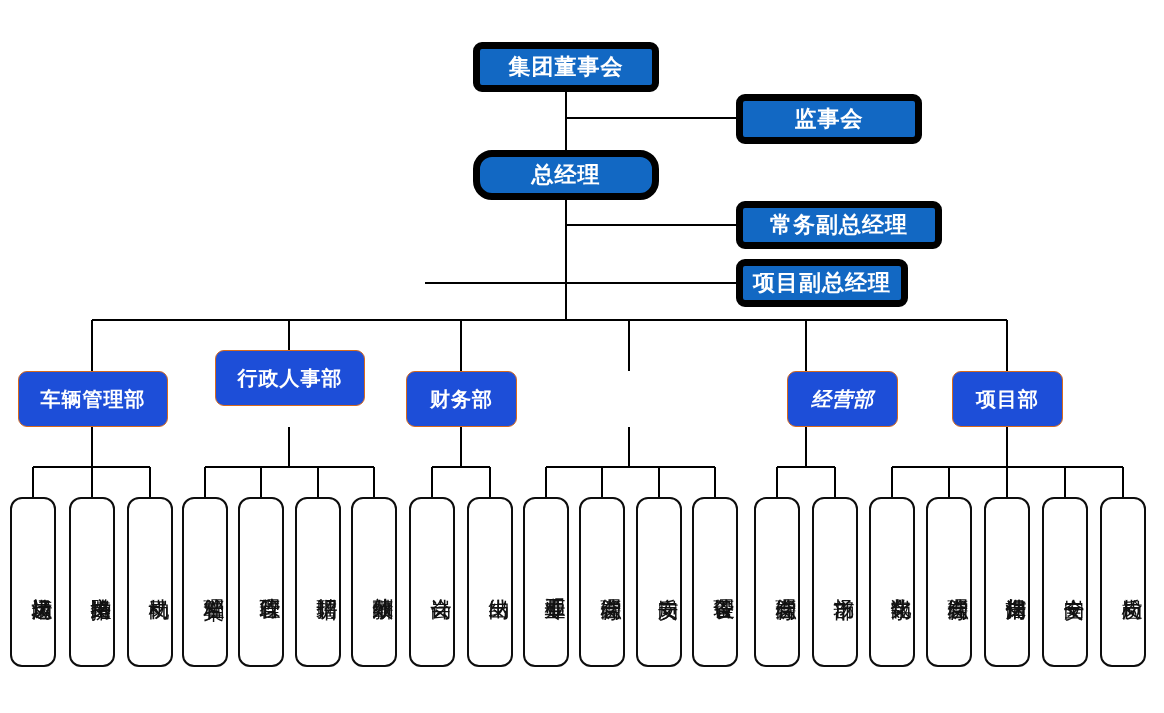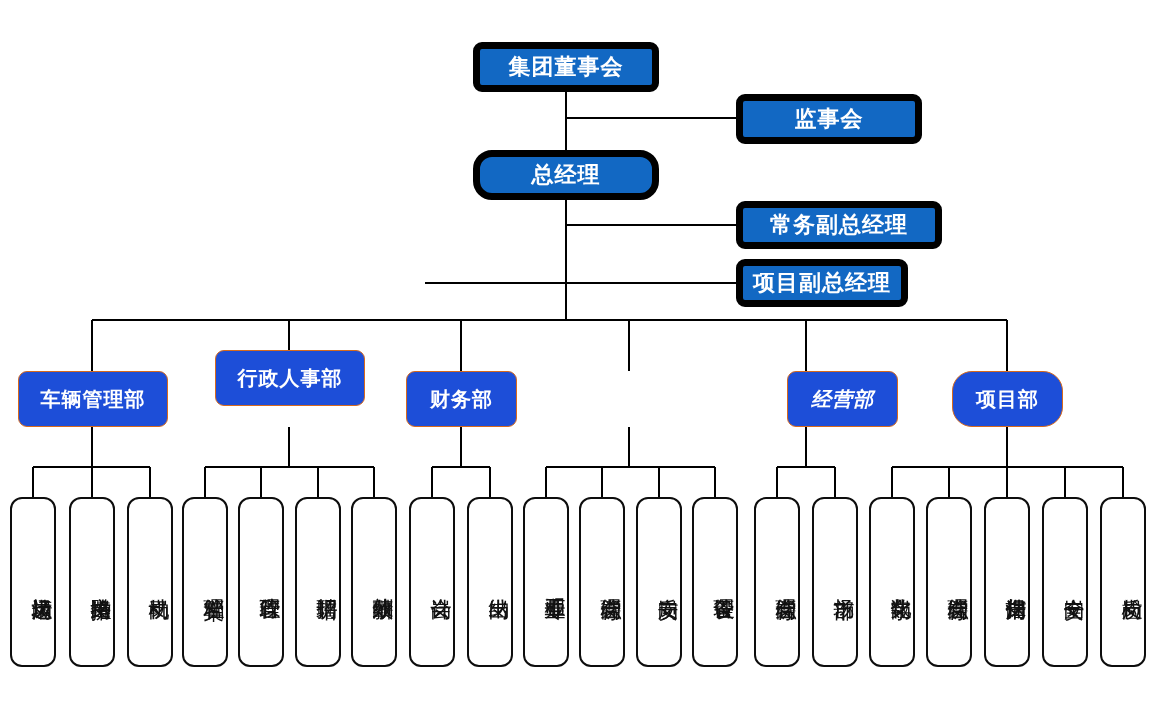--- a/index.html
+++ b/index.html
@@ -146,21 +146,21 @@
 
   <div class="node orange" style="left:18px; top:371px; width:150px; height:56px;">车辆管理部</div>
 
   <div class="node orange" style="left:215px; top:350px; width:150px; height:56px;">行政人事部</div>
 
   <div class="node orange" style="left:406px; top:371px; width:111px; height:56px;">财务部</div>
 
 
   <div class="node orange" style="left:787px; top:371px; width:111px; height:56px;font-style:italic;">经营部</div>
 
-  <div class="node orange" style="left:952px; top:371px; width:111px; height:56px;border-radius:20px;">项目部</div>
+  <div class="node orange" style="left:952px; top:371px; width:111px; height:56px;">项目部</div>
 
   <div class="node leaf" style="left:10px; top:497px; width:46px; height:170px;">垃圾清运岗</div>
   <div class="node leaf" style="left:69px; top:497px; width:46px; height:170px;">道路维护岗</div>
   <div class="node leaf" style="left:127px; top:497px; width:46px; height:170px;">机动岗</div>
 
   <div class="node leaf" style="left:182px; top:497px; width:46px; height:170px;">档案管理</div>
   <div class="node leaf" style="left:238px; top:497px; width:46px; height:170px;">行政管理</div>
   <div class="node leaf" style="left:295px; top:497px; width:46px; height:170px;">招聘培训</div>
   <div class="node leaf" style="left:351px; top:497px; width:46px; height:170px;">绩效薪酬</div>
 

